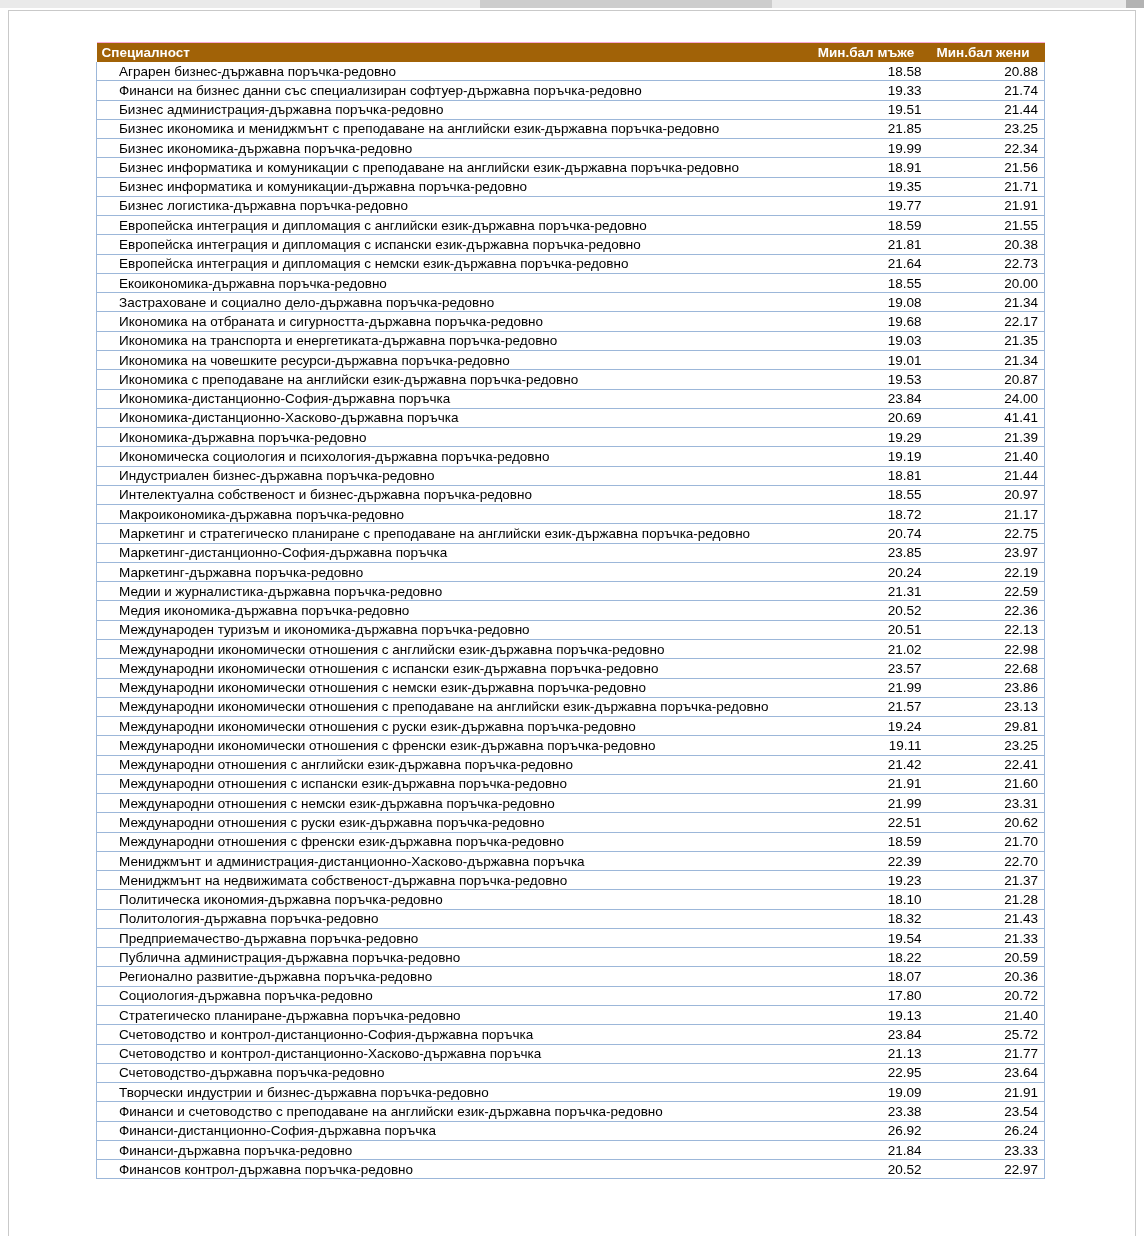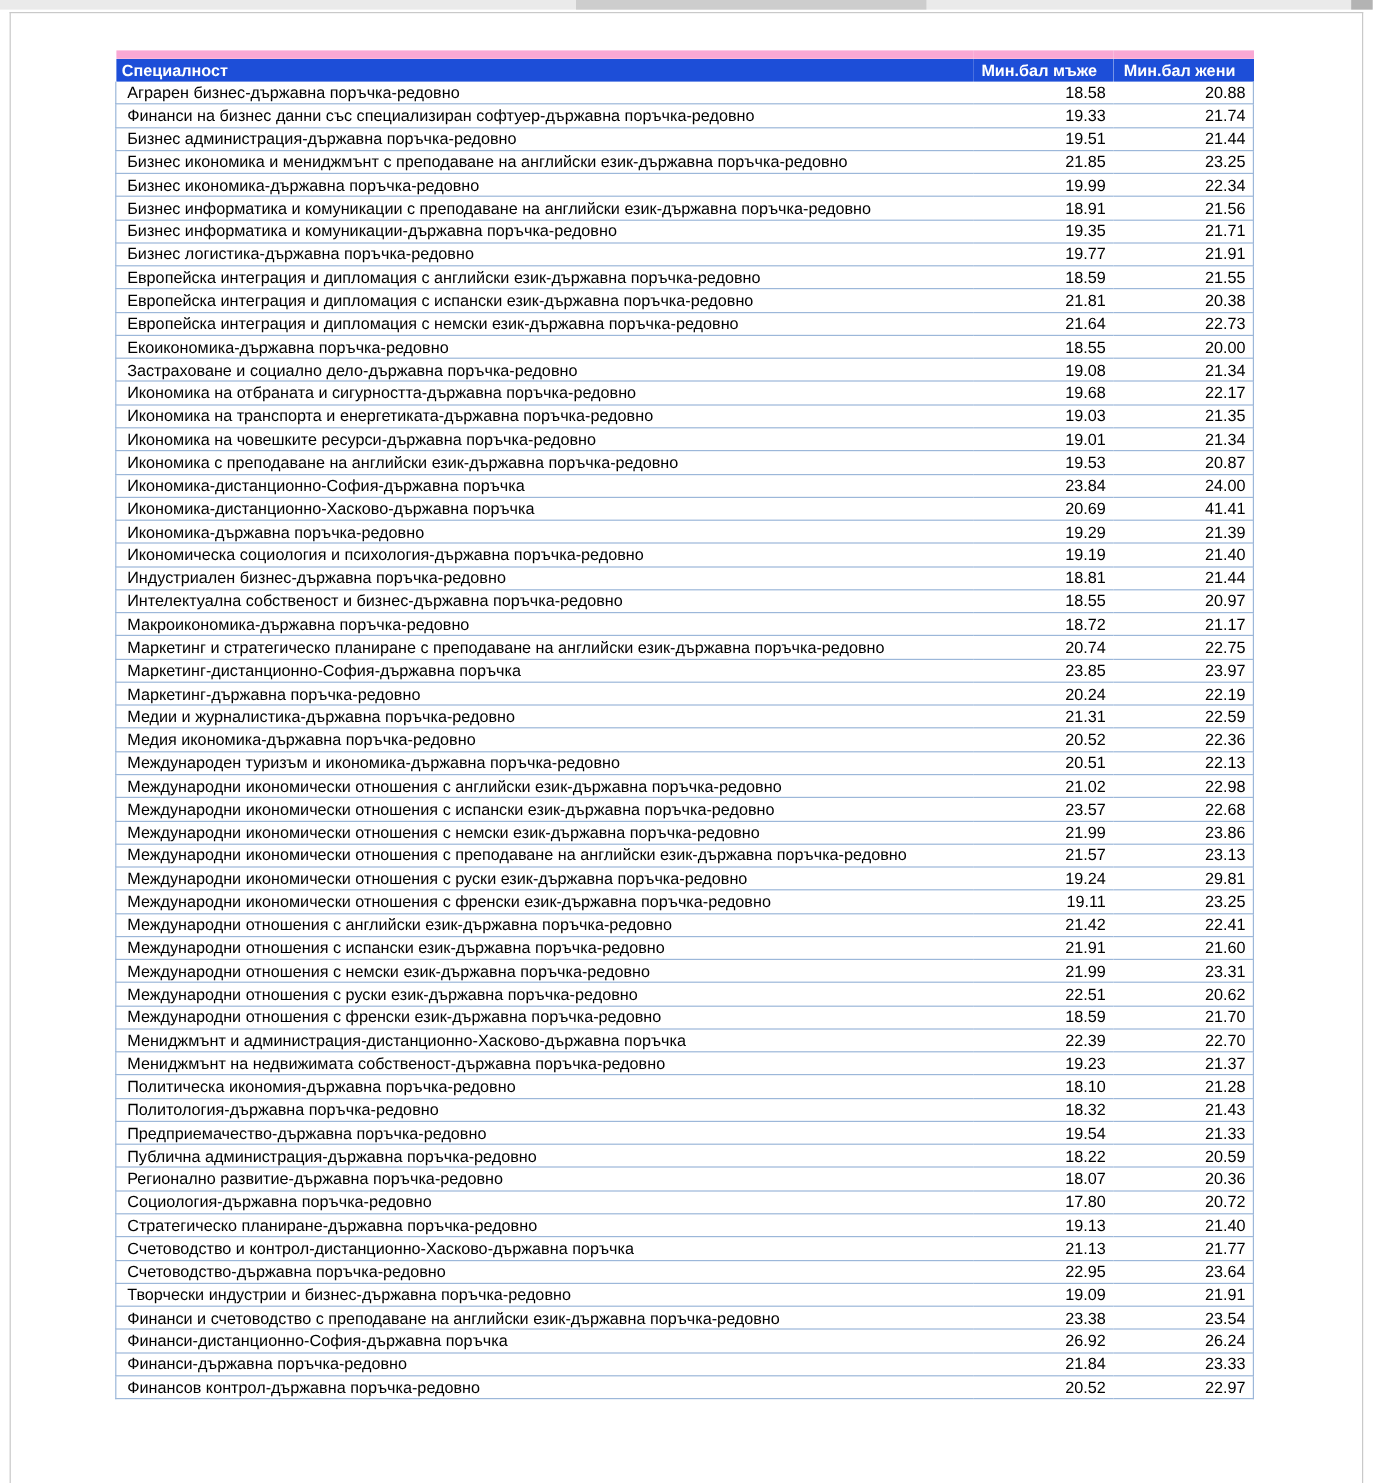--- a/index.html
+++ b/index.html
@@ -51,26 +51,26 @@
     border-collapse: collapse;
     table-layout: fixed;
     font-size: 13.5px;
     color: #000000;
   }
   table.score-table col.col-spec   { width: 714px; }
   table.score-table col.col-male   { width: 117px; }
   table.score-table col.col-female { width: 117px; }
 
   table.score-table thead th {
-    background: #1d4ed8;
+    background: #a16207;
     color: #ffffff;
     font-weight: bold;
     height: 19px;
     padding: 0;
-    border-top: 7px solid #f9a8d4;
+    border-top: 1px solid #f9a8d4;
     white-space: nowrap;
     overflow: hidden;
   }
   table.score-table thead th.c-spec {
     text-align: left;
     padding-left: 5px;
   }
   table.score-table thead th.c-num {
     text-align: center;
     padding-right: 6px;
@@ -80,21 +80,21 @@
     height: 18.28px;
     padding: 0;
     border-bottom: 1px solid #9cb7d9;
     vertical-align: middle;
     white-space: nowrap;
     overflow: hidden;
     background: #ffffff;
   }
   table.score-table tbody td.c-spec {
     text-align: left;
-    padding-left: 9px;
+    padding-left: 22px;
     border-left: 1px solid #9cb7d9;
   }
   table.score-table tbody td.c-num {
     text-align: right;
     padding-right: 6px;
   }
   table.score-table tbody td.c-num.last {
     border-right: 1px solid #9cb7d9;
   }
 </style>
@@ -365,20 +365,25 @@
         <td class="c-spec">Социология-държавна поръчка-редовно</td>
         <td class="c-num">17.80</td>
         <td class="c-num last">20.72</td>
       </tr>
       <tr>
         <td class="c-spec">Стратегическо планиране-държавна поръчка-редовно</td>
         <td class="c-num">19.13</td>
         <td class="c-num last">21.40</td>
       </tr>
       <tr>
+        <td class="c-spec">Счетоводство и контрол-дистанционно-София-държавна поръчка</td>
+        <td class="c-num">23.84</td>
+        <td class="c-num last">25.72</td>
+      </tr>
+      <tr>
         <td class="c-spec">Счетоводство и контрол-дистанционно-Хасково-държавна поръчка</td>
         <td class="c-num">21.13</td>
         <td class="c-num last">21.77</td>
       </tr>
       <tr>
         <td class="c-spec">Счетоводство-държавна поръчка-редовно</td>
         <td class="c-num">22.95</td>
         <td class="c-num last">23.64</td>
       </tr>
       <tr>

